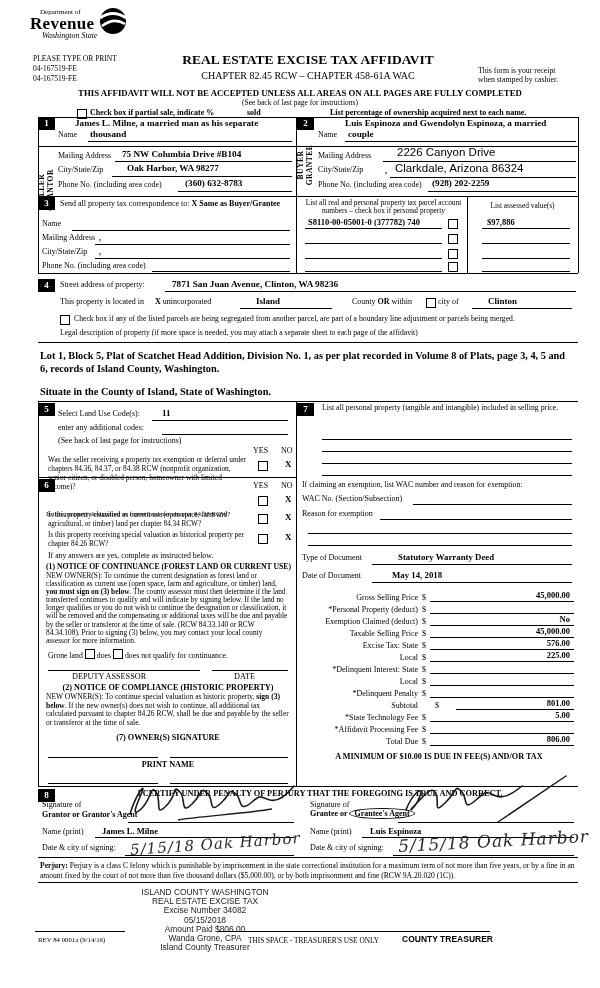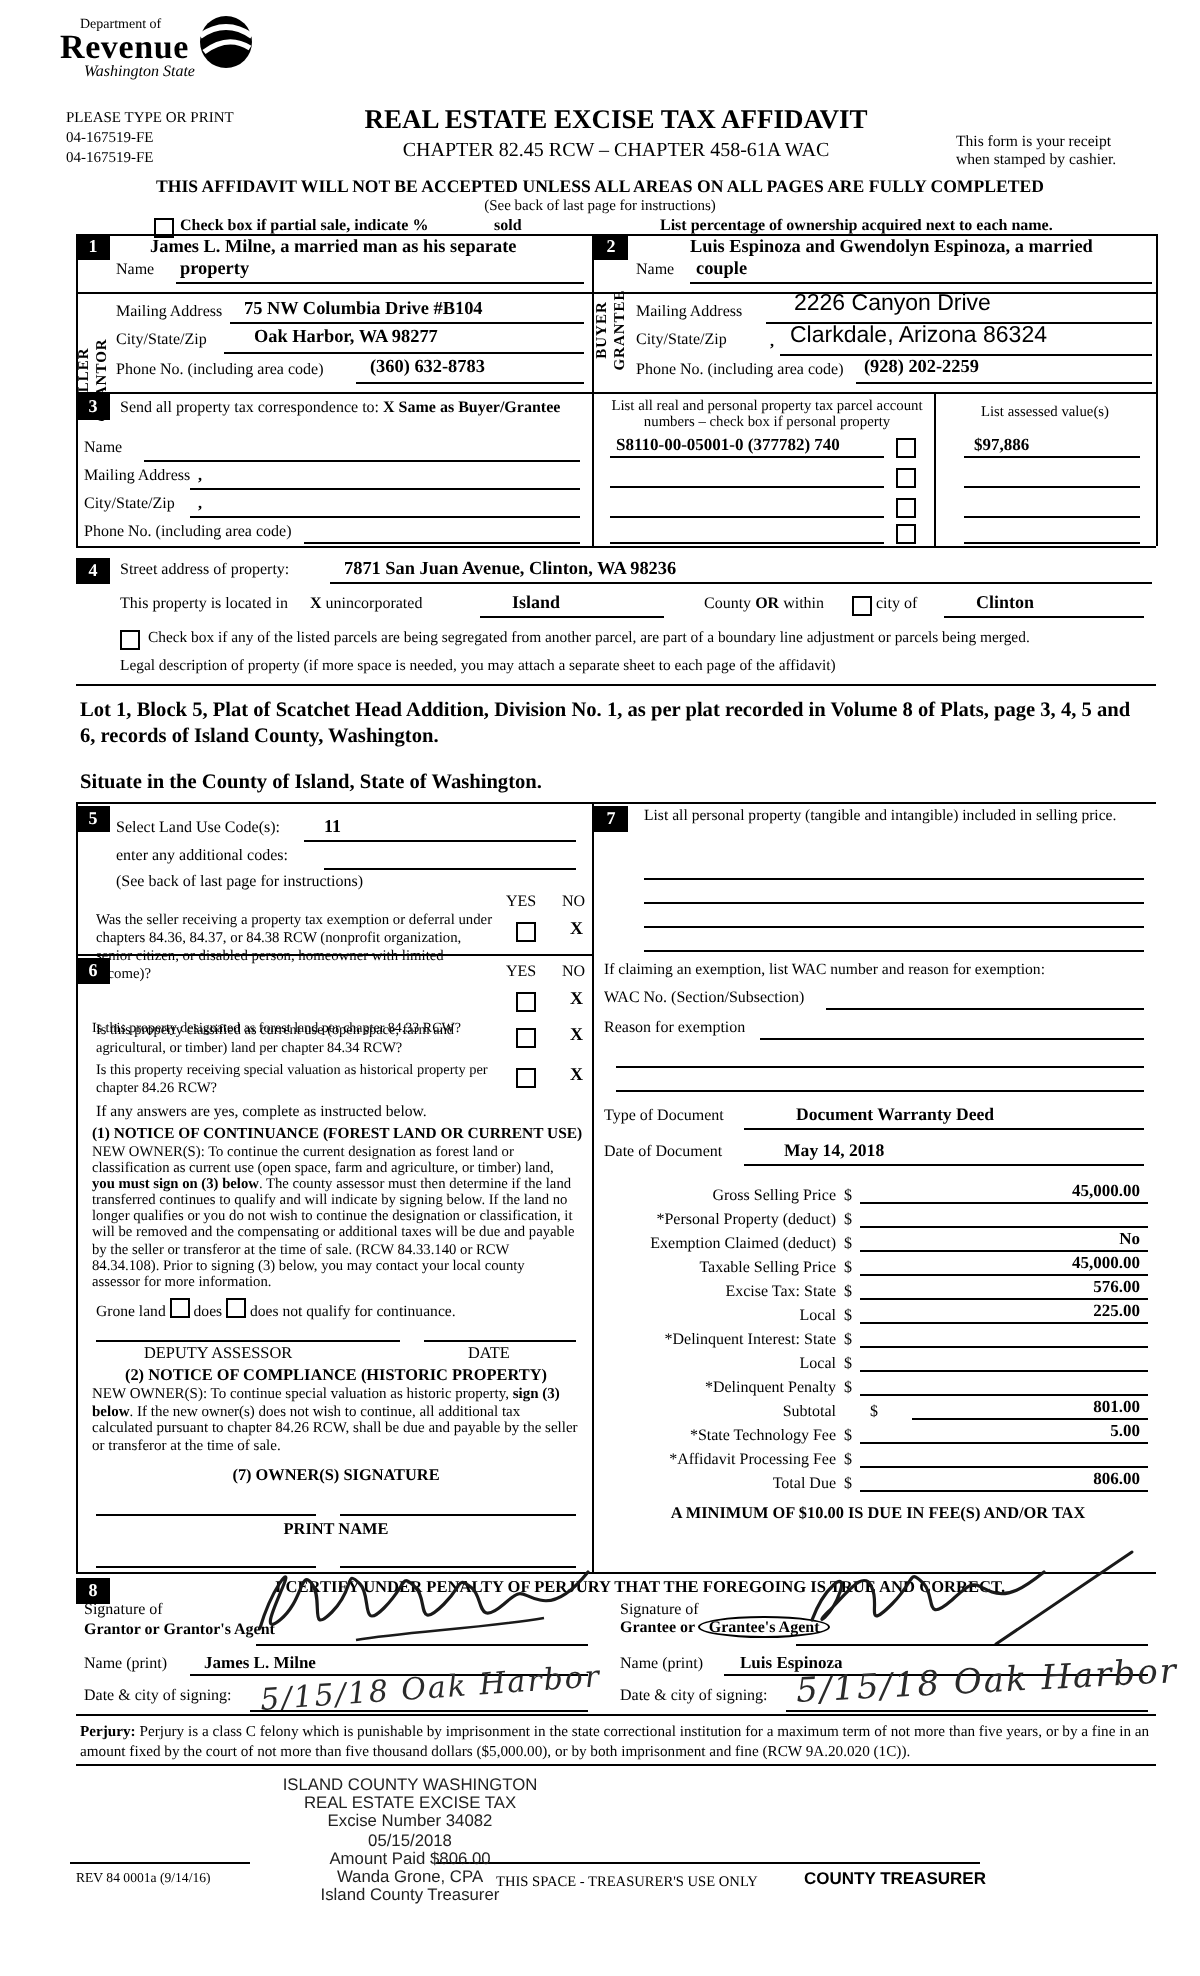--- a/index.html
+++ b/index.html
@@ -67,21 +67,21 @@
   <div class="vln" style="left:296px;top:117px;height:156px;"></div>
   <div class="vln" style="left:467px;top:196px;height:77px;"></div>
 
   <div class="nb" style="left:38px;top:117px;">1</div>
   <div class="vert" style="left:6px;top:181px;">
     <div>SELLER</div>
     <div>GRANTOR</div>
   </div>
   <div class="a b" style="left:75px;top:118px;font-size:9.2px;">James L. Milne, a married man as his separate</div>
   <div class="a" style="left:58px;top:130px;">Name</div>
-  <div class="a b" style="left:90px;top:129px;font-size:9.2px;">property</div>
+  <div class="a b" style="left:90px;top:129px;font-size:9.2px;">thousand</div>
   <div class="ln" style="left:88px;top:141px;width:204px;"></div>
   <div class="a" style="left:58px;top:151px;">Mailing Address</div>
   <div class="a b" style="left:122px;top:149px;font-size:9.2px;">75  NW Columbia Drive #B104</div>
   <div class="ln" style="left:115px;top:161px;width:177px;"></div>
   <div class="a" style="left:58px;top:165px;">City/State/Zip</div>
   <div class="a b" style="left:127px;top:163px;font-size:9.2px;">Oak Harbor, WA 98277</div>
   <div class="ln" style="left:112px;top:176px;width:180px;"></div>
   <div class="a" style="left:58px;top:180px;">Phone No. (including area code)</div>
   <div class="a b" style="left:185px;top:178px;font-size:9.2px;">(360) 632-8783</div>
   <div class="ln" style="left:178px;top:191px;width:114px;"></div>
@@ -233,21 +233,21 @@
   <div class="ln" style="left:322px;top:463px;width:250px;"></div>
   <div class="ln" style="left:322px;top:475px;width:250px;"></div>
   <div class="a" style="left:302px;top:480px;font-size:7.8px;">If claiming an exemption, list WAC number and reason for exemption:</div>
   <div class="a" style="left:302px;top:494px;">WAC No. (Section/Subsection)</div>
   <div class="ln" style="left:413px;top:504px;width:159px;"></div>
   <div class="a" style="left:302px;top:509px;">Reason for exemption</div>
   <div class="ln" style="left:380px;top:519px;width:192px;"></div>
   <div class="ln" style="left:308px;top:533px;width:264px;"></div>
   <div class="ln" style="left:308px;top:545px;width:264px;"></div>
   <div class="a" style="left:302px;top:553px;">Type of Document</div>
-  <div class="a b" style="left:398px;top:552px;font-size:8.8px;">Document Warranty Deed</div>
+  <div class="a b" style="left:398px;top:552px;font-size:8.8px;">Statutory Warranty Deed</div>
   <div class="ln" style="left:372px;top:564px;width:200px;"></div>
   <div class="a" style="left:302px;top:571px;">Date of Document</div>
   <div class="a b" style="left:392px;top:570px;font-size:8.8px;">May 14, 2018</div>
   <div class="ln" style="left:372px;top:582px;width:200px;"></div>
 
   <div class="mrow" style="top:590px;">
       <div class="ml">Gross Selling Price</div>
       <div class="md">$</div>
       <div class="mv">45,000.00</div>
     </div>

